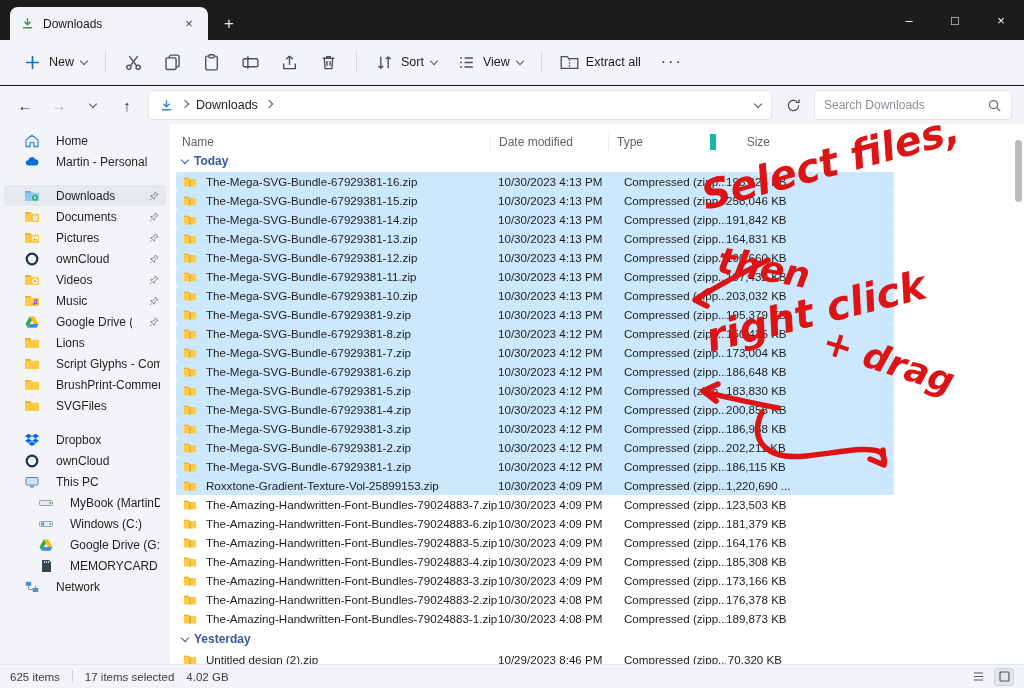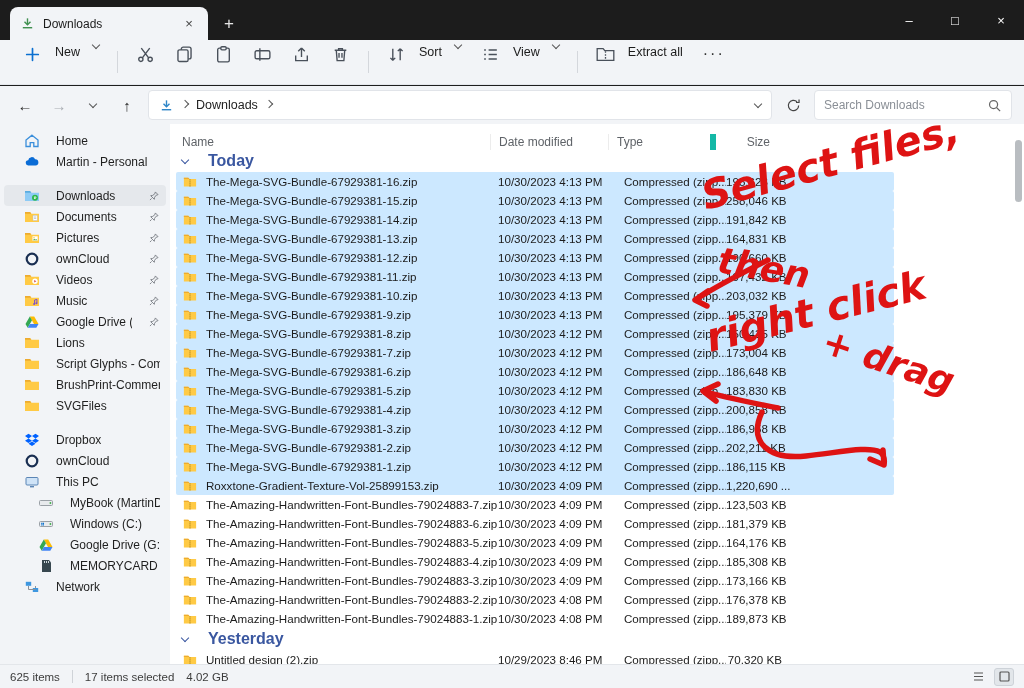--- a/index.html
+++ b/index.html
@@ -9,21 +9,21 @@
   
   .tabbar { position:absolute; top:0; left:0; right:0; height:40px; background:#1c1c1c; display:flex; align-items:flex-end; }
   .tab { display:flex; align-items:center; gap:8px; width:198px; height:33px; margin-left:10px; background:#f2f4f7; border-radius:8px 8px 0 0; padding:0 10px; font-size:12px; color:#1b1b1b; }
   .tab .tclose { margin-left:auto; color:#444; font-size:13px; width:18px; height:18px; display:flex; align-items:center; justify-content:center; border-radius:4px; }
   .newtab { color:#e6e6e6; font-size:17px; margin-left:16px; margin-bottom:8px; line-height:1; }
   .wincontrols { margin-left:auto; display:flex; height:40px; }
   .wc { width:46px; display:flex; align-items:center; justify-content:center; color:#fff; font-size:13px; }
 
   
   .toolbar { position:absolute; top:40px; left:0; right:0; height:45px; background:#f2f4f7; display:flex; align-items:center; padding:0 14px; gap:2px; border-bottom:1px solid #e4e7ec; }
-  .tool-btn { display:flex; gap:13px; padding:0 9px; height:34px; border-radius:4px; color:#1b1b1b; font-size:12.5px; white-space:nowrap; }
+  .tool-btn { display:flex; align-items:center; gap:7px; padding:0 9px; height:34px; border-radius:4px; color:#1b1b1b; font-size:12.5px; white-space:nowrap; }
   .tool-ic { width:19px; height:19px; display:inline-flex; }
   .tool-ic svg, .nav-ic svg { width:100%; height:100%; }
   .sep { width:1px; height:22px; background:#d4d7dc; margin:0 7px; }
   .chev { width:6px; height:6px; border-right:1.4px solid #555; border-bottom:1.4px solid #555; transform:rotate(45deg); display:inline-block; margin-top:-3px; }
   .chev.right { transform:rotate(-45deg); }
   .more-dots { font-size:16px; letter-spacing:2px; color:#333; }
 
   
   .navbar { position:absolute; top:86px; left:0; right:0; height:38px; display:flex; align-items:center; padding:0 12px; gap:8px; background:#f2f4f7; }
   .nav-btn { width:26px; height:28px; display:flex; align-items:center; justify-content:center; font-size:15px; color:#2b2b2b; border-radius:4px; }
@@ -49,21 +49,21 @@
   .side-item .pin svg { width:100%; height:100%; }
 
   .main { flex:1; background:#fff; position:relative; overflow:hidden; }
   .col-headers { display:flex; height:26px; align-items:flex-end; font-size:12px; color:#5f6368; padding-left:12px; }
   .colh { display:flex; align-items:center; height:16px; }
   .colh.name { width:316px; }
   .colh.date { width:126px; border-left:1px solid #ececec; padding-left:8px; margin-left:-8px; }
   .colh.type { width:102px; border-left:1px solid #ececec; padding-left:8px; margin-left:-8px; }
   .colh.size { width:60px; justify-content:flex-end; border-left:6px solid #14b8a6; }
   .rows { position:absolute; top:26px; left:0; right:0; bottom:0; padding-left:6px; overflow:hidden; }
-  .group-header { height:22px; display:flex; align-items:center; gap:20px; font-size:16px; color:#3a57a0; padding-left:6px; font-weight:bold; }
+  .group-header { height:22px; display:flex; align-items:center; gap:6px; font-size:12px; color:#3a57a0; padding-left:6px; font-weight:bold; }
   .group-header .chev { border-color:#3a57a0; }
   .row { display:flex; align-items:center; height:19px; width:718px; font-size:11.6px; color:#1c1c1c; border-radius:2px; }
   .row.selected { background:#cce8ff; }
   .row .fic { width:16px; height:14px; margin:0 8px 0 6px; flex:0 0 16px; display:inline-flex; }
   .row .fic svg { width:100%; height:100%; }
   .cell-name { width:292px; white-space:nowrap; overflow:hidden; }
   .cell-date { width:126px; white-space:nowrap; }
   .cell-type { width:102px; white-space:nowrap; overflow:hidden; }
   .cell-size { width:62px; text-align:right; padding-right:6px; white-space:nowrap; }
 

